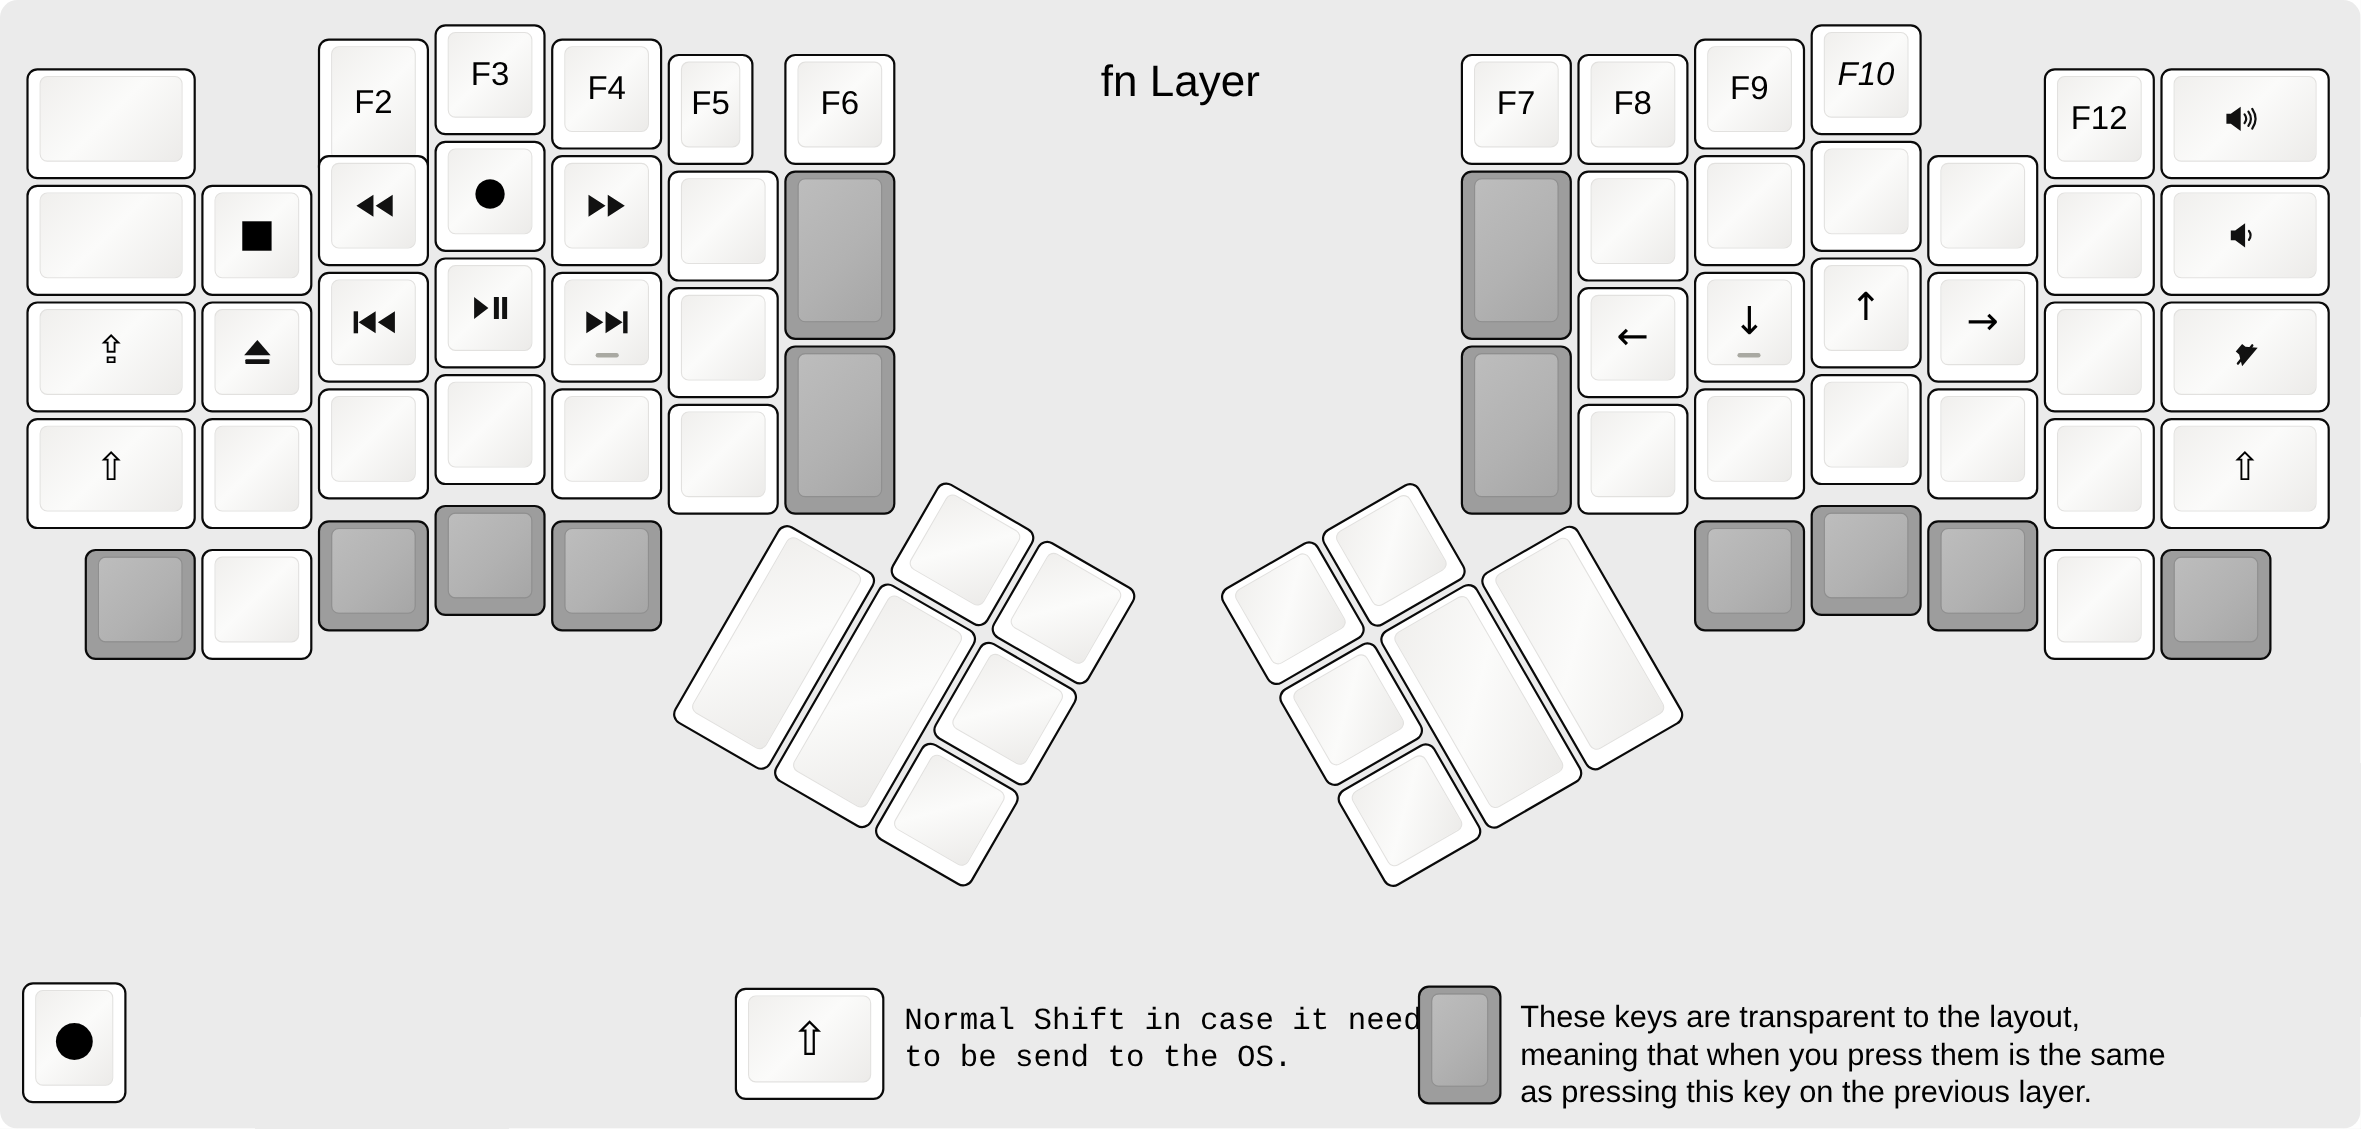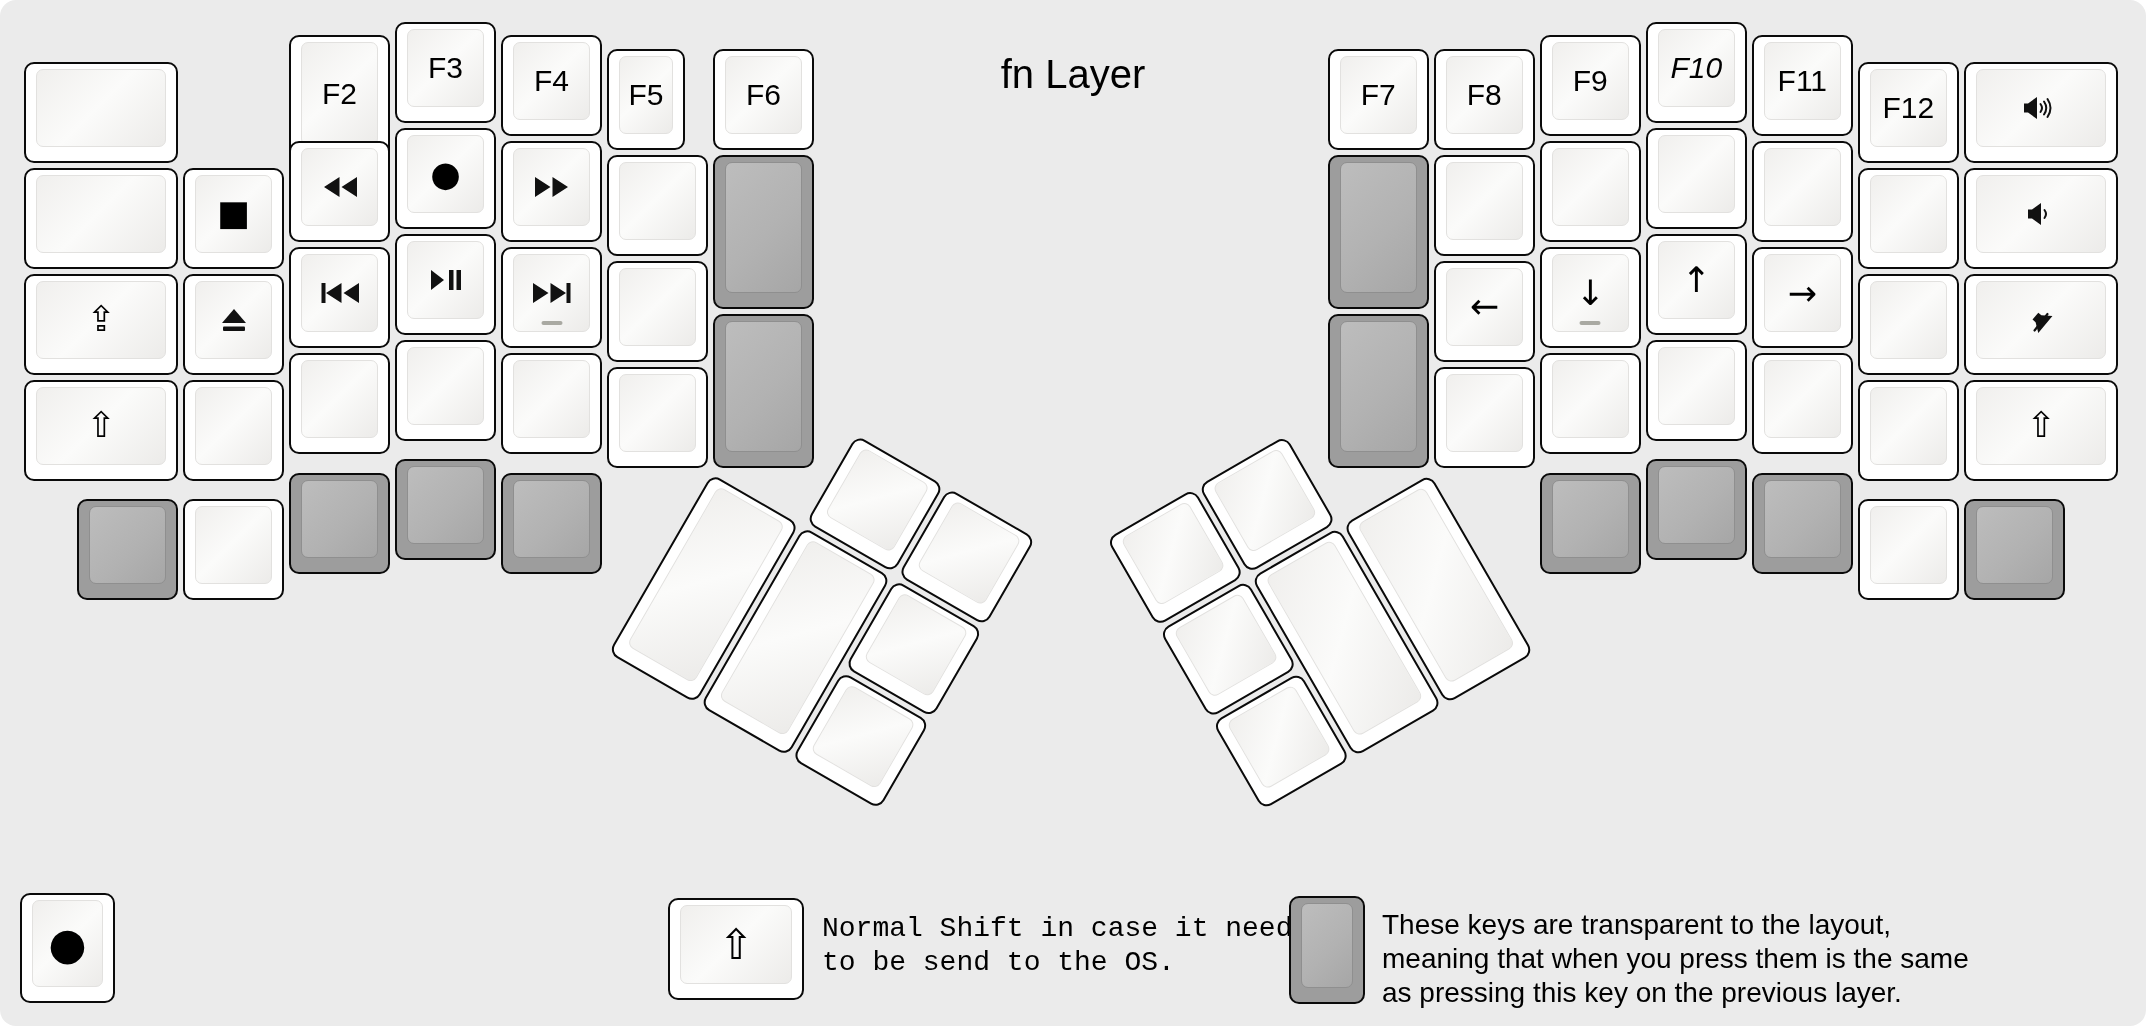--- a/index.html
+++ b/index.html
@@ -203,25 +203,20 @@
       <div class="key" style="left: 1539.8px; top: 35.25px; width: 101px; height: 101px;">
         <div class="keytop">
           <span class="legend-f">F9</span>
         </div>
       </div>
       <div class="key" style="left: 1645.8px; top: 22px; width: 101px; height: 101px; font-style: italic;">
         <div class="keytop">
           <span class="legend-f">F10</span>
         </div>
       </div>
-      <div class="key" style="left: 1751.8px; top: 35.25px; width: 101px; height: 101px;">
-        <div class="keytop">
-          <span class="legend-f">F11</span>
-        </div>
-      </div>
       <div class="key" style="left: 1857.8px; top: 61.75px; width: 101px; height: 101px;">
         <div class="keytop">
           <span class="legend-f">F12</span>
         </div>
       </div>
       <div class="key" style="left: 1963.8px; top: 61.75px; width: 154px; height: 101px;">
         <div class="keytop">
           <span class="legend-icon">
             <svg width="36" height="24" viewBox="0 0 36 24">
               <path fill="#111" d="M14 1 V23 L5 16.5 H1 V7.5 H5 Z"></path>

